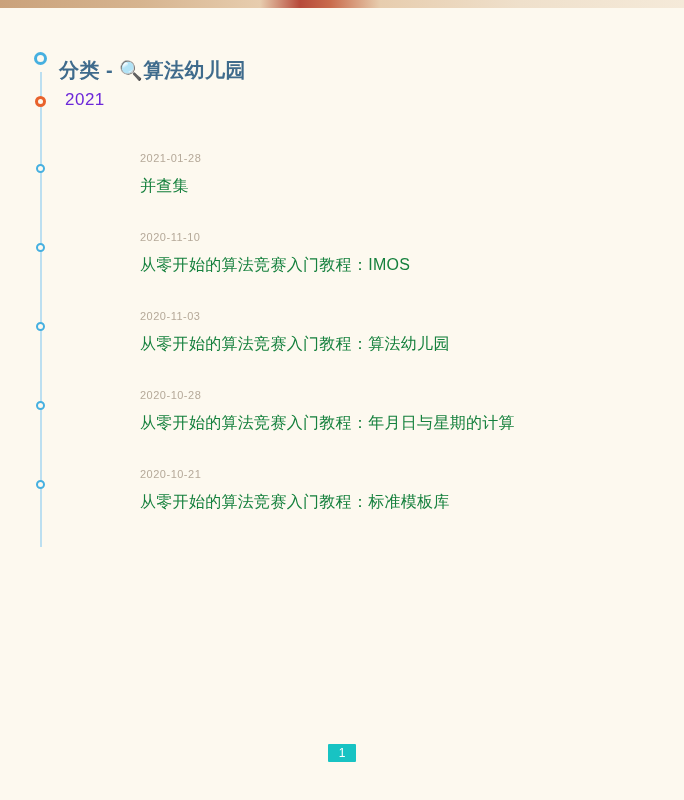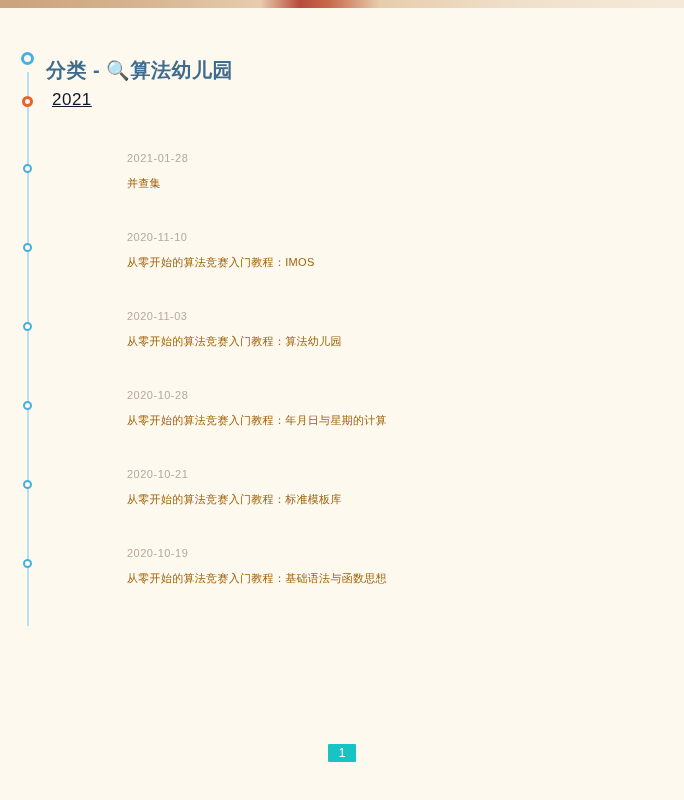--- a/index.html
+++ b/index.html
@@ -40,21 +40,21 @@
   .page {
     position: absolute;
     left: 0;
     top: 8px;
     width: 684px;
     height: 792px;
     background: #fdf9ef;
   }
   .page-inner {
     position: relative;
-    padding-left: 2px;
+    padding-left: 15px;
   }
 
   
   .header {
     position: relative;
     height: 60px;
   }
   .header-dot {
     position: absolute;
     left: 19px;
@@ -107,23 +107,22 @@
     border-radius: 50%;
     border: 3px solid #e8622c;
     background: #fdf9ef;
     box-sizing: border-box;
   }
   .year-label {
     position: absolute;
     left: 50px;
     top: 18px;
     font-size: 17px;
-    color: #0f172a;
+    color: #6d28d9;
     letter-spacing: 0.5px;
-    text-decoration: underline;
   }
   .post-row {
     position: relative;
     height: 79px;
     text-align: right;
   }
   .post-dot {
     position: absolute;
     left: 21px;
     top: 32px;
@@ -139,22 +138,22 @@
     left: 125px;
     top: 20px;
     font-size: 11px;
     color: #b5a999;
     letter-spacing: 0.5px;
   }
   .post-title {
     position: absolute;
     left: 125px;
     top: 44px;
-    font-size: 11px;
-    color: #a16207;
+    font-size: 16px;
+    color: #15803d;
     letter-spacing: 0.3px;
     cursor: pointer;
   }
 
   
   .pagination {
     position: absolute;
     left: 0;
     top: 735px;
     width: 684px;
@@ -217,25 +216,20 @@
         <span class="post-date">2020-10-28</span>
         <a class="post-title">从零开始的算法竞赛入门教程：年月日与星期的计算</a>
       </div>
 
       <div class="post-row">
         <span class="post-dot"></span>
         <span class="post-date">2020-10-21</span>
         <a class="post-title">从零开始的算法竞赛入门教程：标准模板库</a>
       </div>
 
-      <div class="post-row">
-        <span class="post-dot"></span>
-        <span class="post-date">2020-10-19</span>
-        <a class="post-title">从零开始的算法竞赛入门教程：基础语法与函数思想</a>
-      </div>
 
     </div>
   </div>
 
   <div class="pagination">
     <span class="page-num">1</span>
   </div>
 </div>
 
 </body></html>

